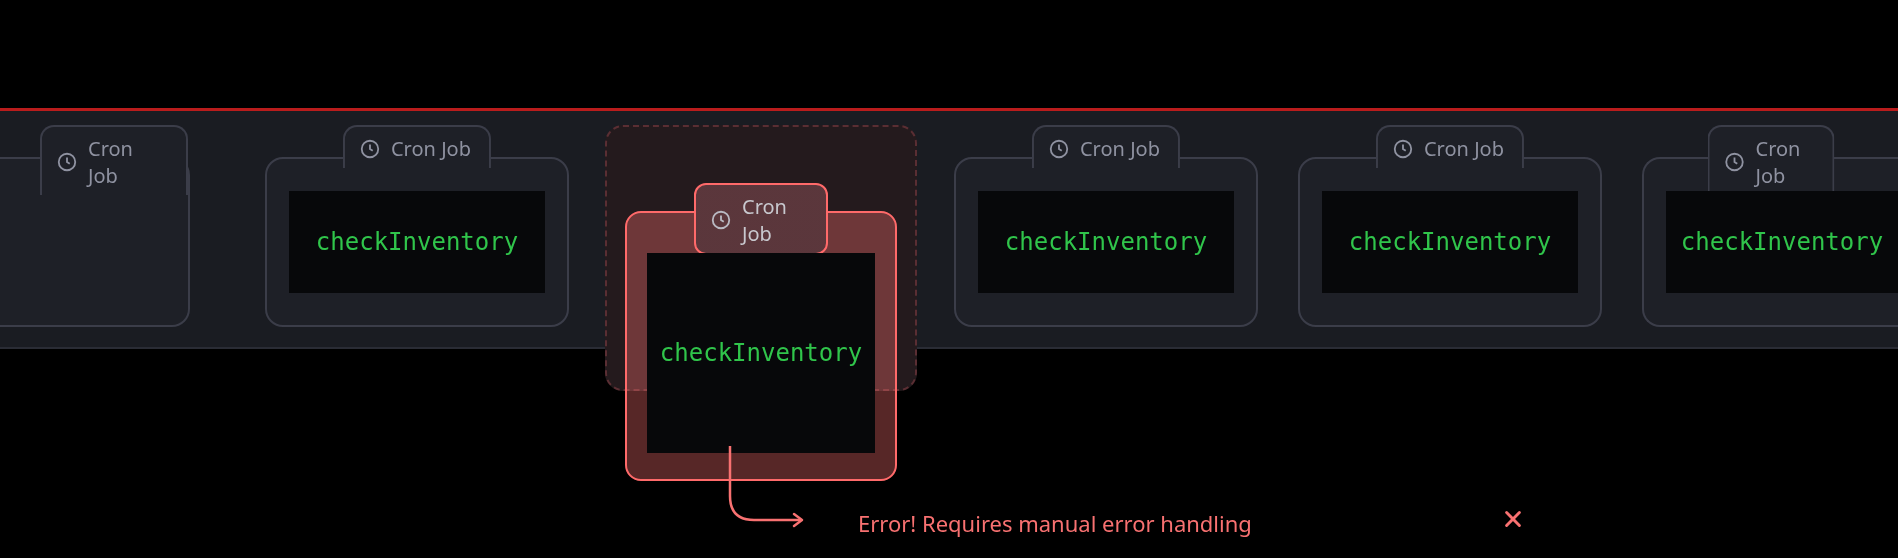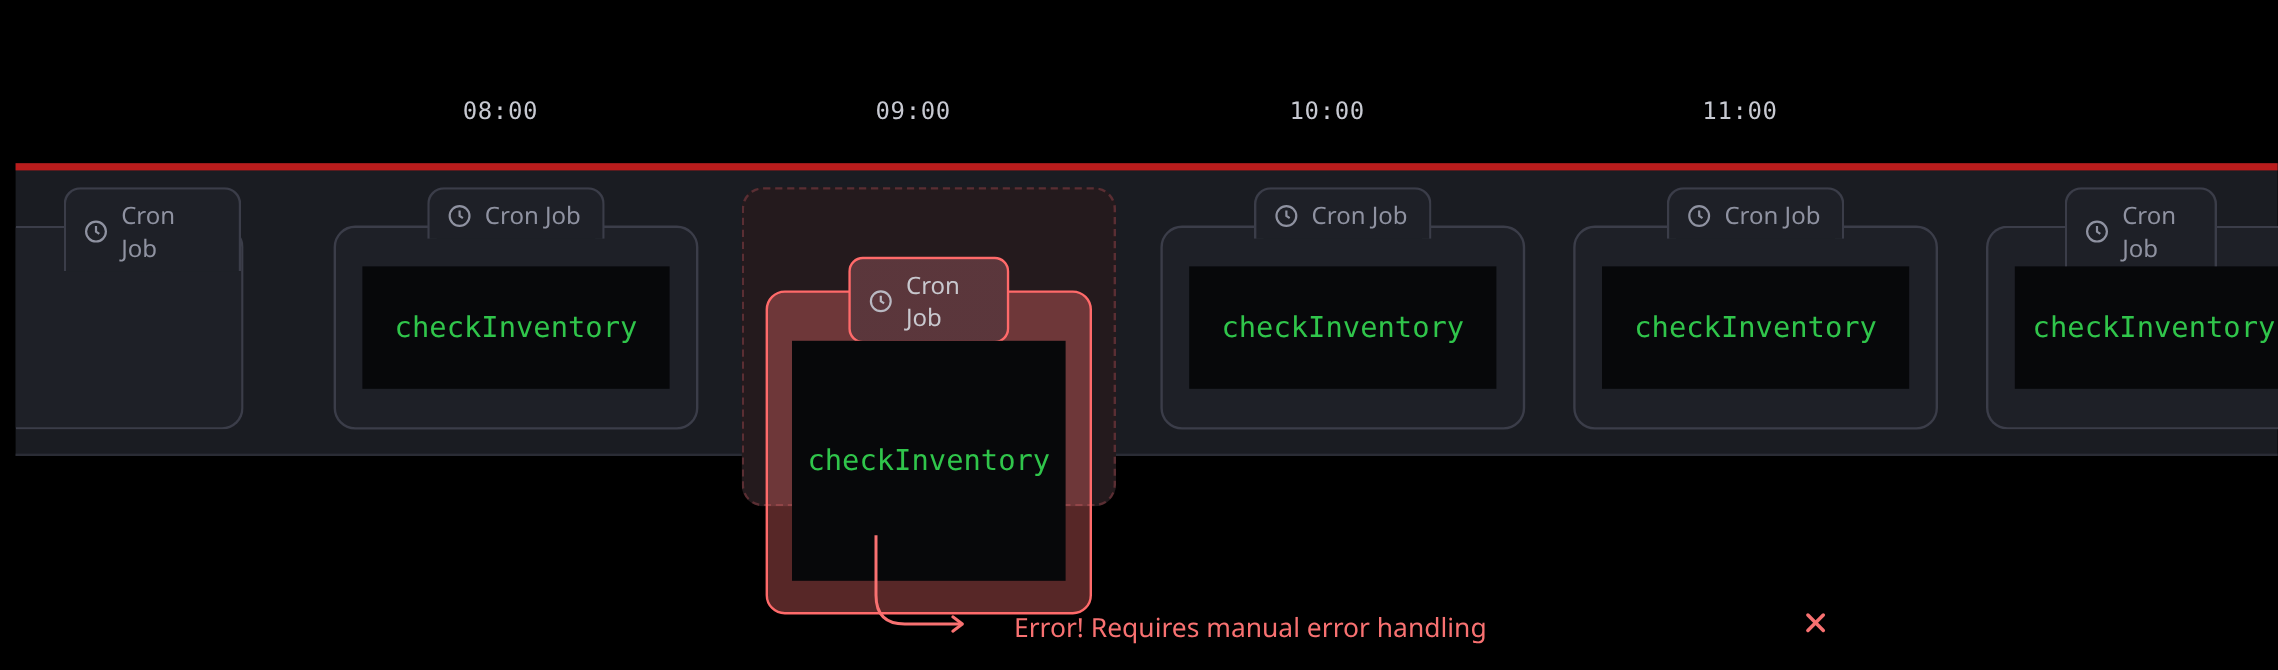--- a/index.html
+++ b/index.html
@@ -45,23 +45,22 @@
     font-size: 20px;
     letter-spacing: 0.5px;
     color: var(--text-time);
   }
 
   .lane {
     position: relative;
     margin-top: 28px;
     height: 236px;
     background: var(--lane);
-    border-top: 6px solid #b91c1c;
+    border-top: 3px solid #b91c1c;
     border-bottom: 2px solid #2a2c35;
-    margin-left: 13px;
   }
 
   
   .cron-card {
     position: absolute;
     top: 46px;
     width: 304px;
     height: 170px; 
     border: 2px solid var(--panel-border);
     border-radius: 18px;
@@ -183,43 +182,37 @@
     left: 690px;
     top: 0;
     overflow: visible;
   }
   .error-text {
     position: absolute;
     left: 812px;
     top: 62px;
     display: flex;
     align-items: center;
-    gap: 11px;
+    gap: 24px;
     color: var(--error-red);
     font-size: 22px;
   }
   .x-icon {
     display:inline-flex;
     align-items:center;
     justify-content:center;
     width: 22px;
     height: 22px;
   }
 </style>
 </head>
 <body>
 
 <div class="timeline">
 
-  <div class="time-labels">
-    <span class="time-label" style="left:417px">08:00</span>
-    <span class="time-label" style="left:761px">09:00</span>
-    <span class="time-label" style="left:1106px">10:00</span>
-    <span class="time-label" style="left:1450px">11:00</span>
-  </div>
 
   <div class="lane">
 
     <div class="cron-card clip-left" style="left:0; width:190px">
       <div class="cron-tab" style="left:40px; transform:none">
         <span class="clock">
           <svg viewBox="0 0 24 24" width="22" height="22" fill="none" stroke="#8f92a1" stroke-width="2">
             <circle cx="12" cy="12" r="9"></circle>
             <path d="M12 7v5l3 2"></path>
           </svg>

